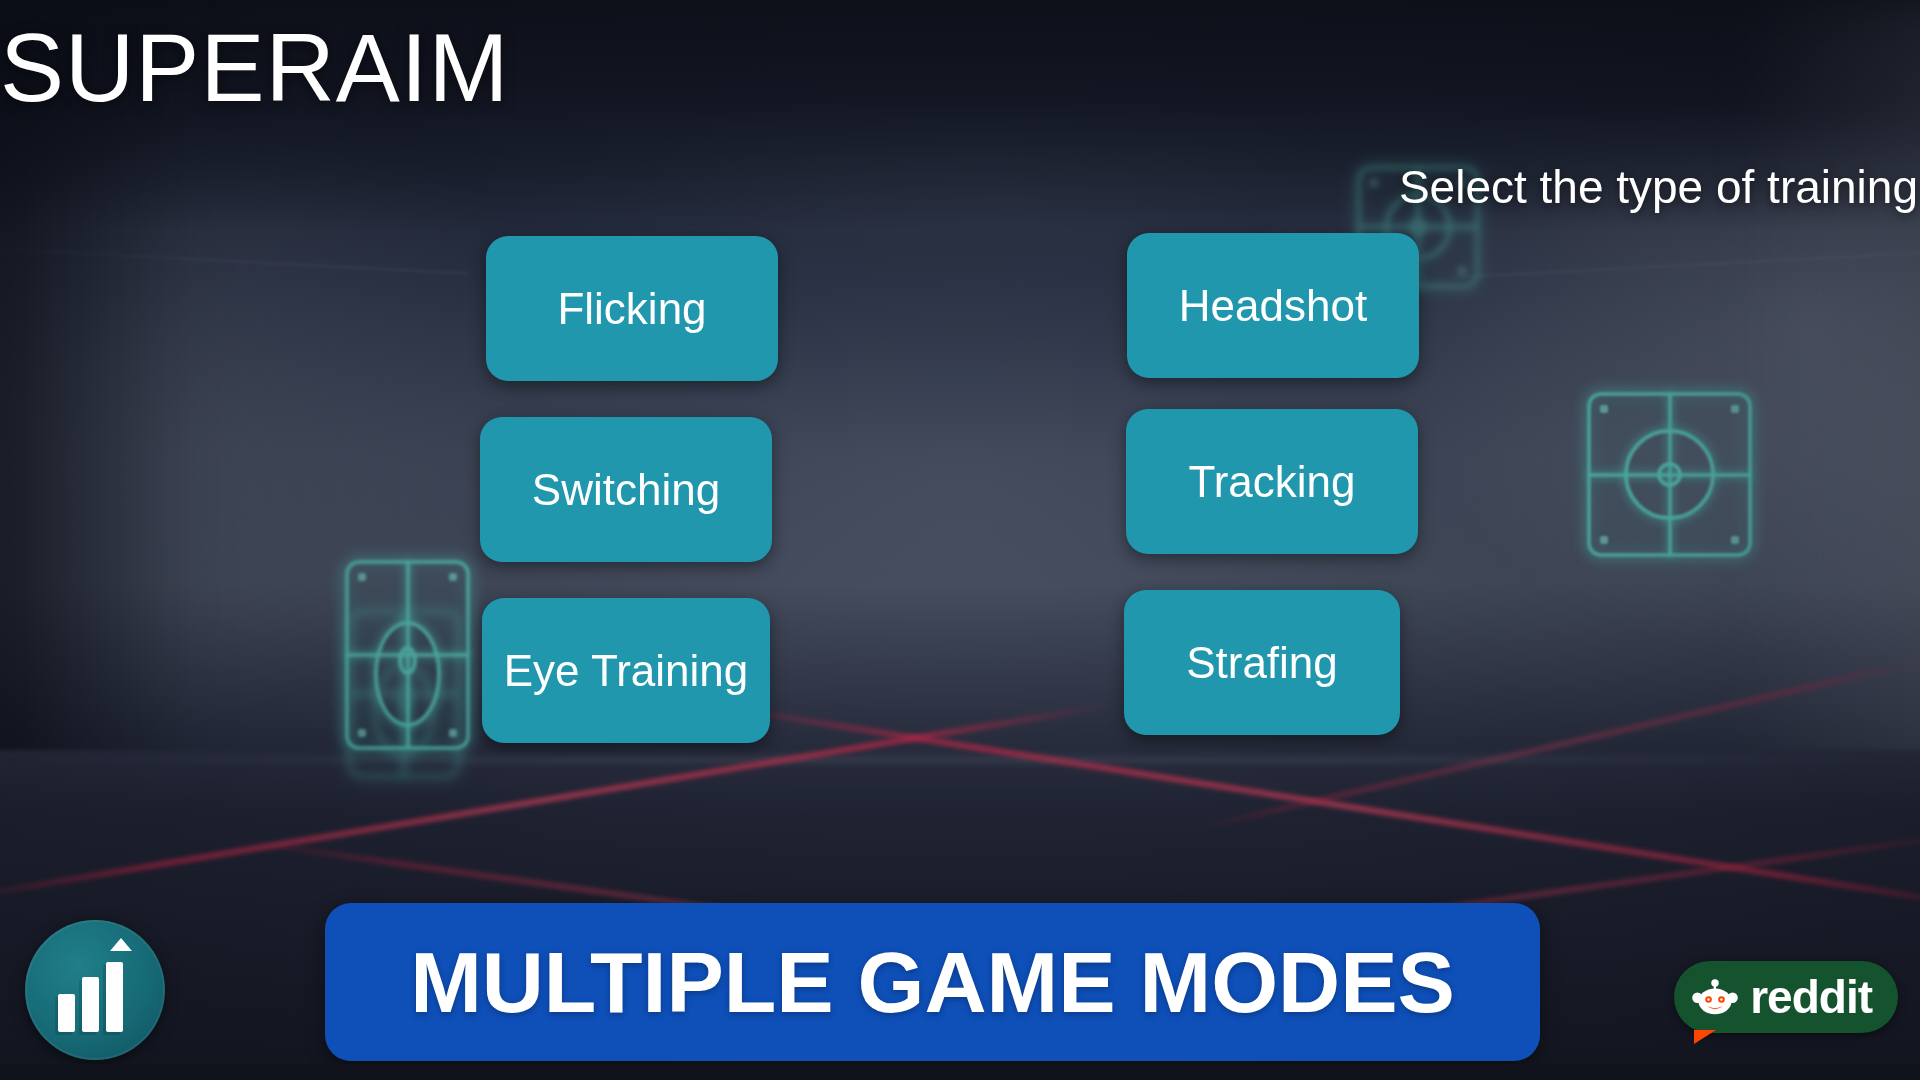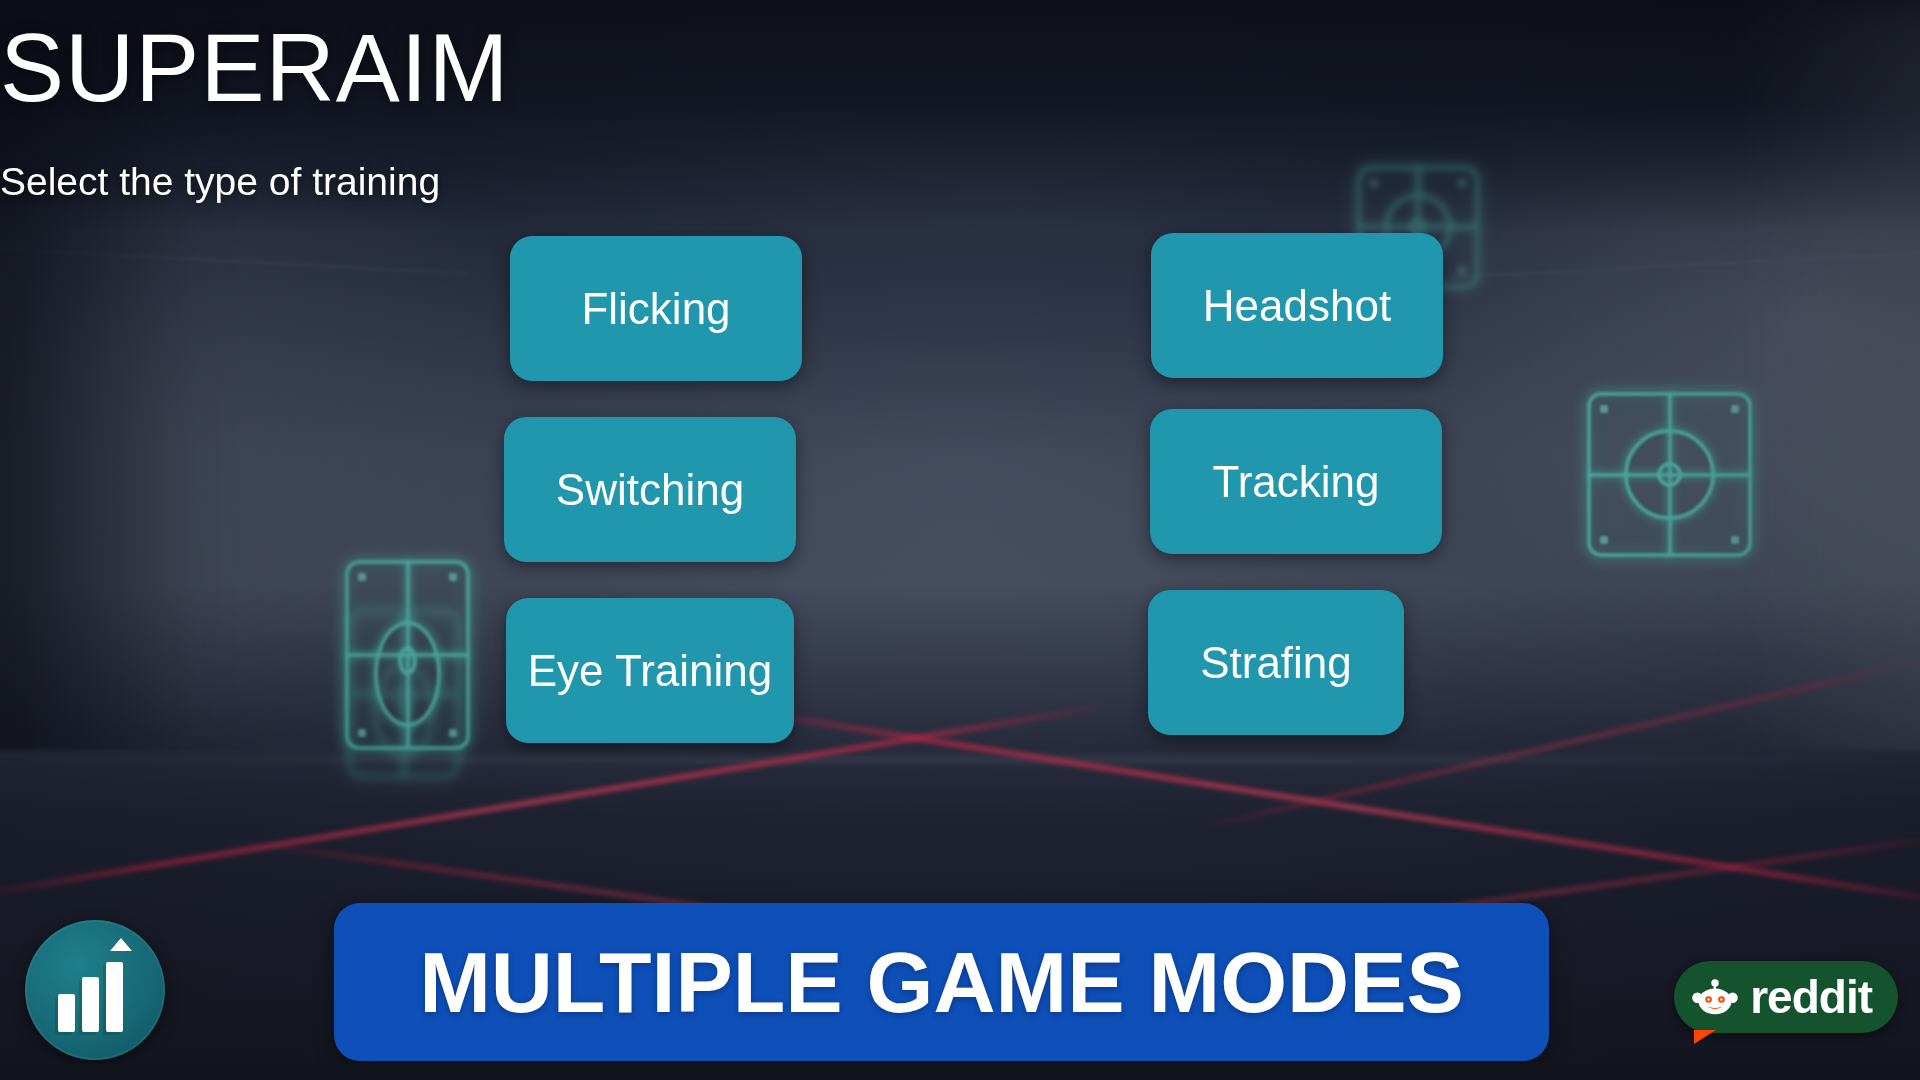--- a/index.html
+++ b/index.html
@@ -143,30 +143,30 @@
     position: absolute; left: 0; right: 0; top: 18px;
     color: #ffffff;
     font-size: 96px;
     font-weight: 400;
     letter-spacing: 1px;
     line-height: 1.05;
     text-shadow: 0 2px 14px rgba(0,0,0,0.55);
   }
   #app-subtitle {
     position: absolute; left: 0; right: 2px; top: 160px;
-    text-align: left;
+    text-align: right;
     color: #ffffff;
-    font-size: 39px;
+    font-size: 46px;
     font-weight: 400;
     text-shadow: 0 2px 10px rgba(0,0,0,0.55);
   }
 
   #mode-grid {
     position: absolute;
-    left: 504px; top: 278px;
+    left: 480px; top: 278px;
     width: 900px;
     display: grid;
     grid-template-columns: 298px 1fr 298px;
     grid-template-rows: 145px 1fr 145px 1fr 145px;
     column-gap: 0; row-gap: 0; gap: 15px;
   }
   .mode-btn {
     background: #2197ae;
     border: none;
     border-radius: 22px;
@@ -179,31 +179,30 @@
     display: flex; align-items: center; justify-content: center;
     line-height: 1;
     white-space: nowrap;
   }
   
   #btn-flicking     { grid-column: 1; grid-row: 1; transform: translate(6px, -42px);  width: 292px; }
   #btn-tracking     { grid-column: 3; grid-row: 1; transform: translate(45px, -45px); width: 292px; }
   #btn-switching    { grid-column: 1; grid-row: 3; transform: translate(0px, -36px);  width: 292px; }
   #btn-headshot     { grid-column: 3; grid-row: 3; transform: translate(44px, -44px); width: 292px; }
   #btn-eye-training { grid-column: 1; grid-row: 5; transform: translate(2px, -30px);  width: 288px; }
-  #btn-strafing     { grid-column: 3; grid-row: 5; transform: translate(42px, -38px); width: 256px; }
+  #btn-strafing     { grid-column: 3; grid-row: 5; transform: translate(42px, -38px); width: 276px; }
 
   #promo-banner {
     position: absolute;
     left: 325px; top: 903px;
     width: 1215px; height: 158px;
     background: #0e4fb8;
     border-radius: 26px;
     display: flex; align-items: center; justify-content: center;
     box-shadow: 0 6px 20px rgba(0,0,0,0.45);
-    margin-left: 9px;
   }
   #promo-banner-text {
     color: #ffffff;
     font-size: 86px;
     font-weight: bold;
     letter-spacing: 0px;
     line-height: 1;
     white-space: nowrap;
     text-shadow: 0 2px 6px rgba(0,0,0,0.28);
   }

